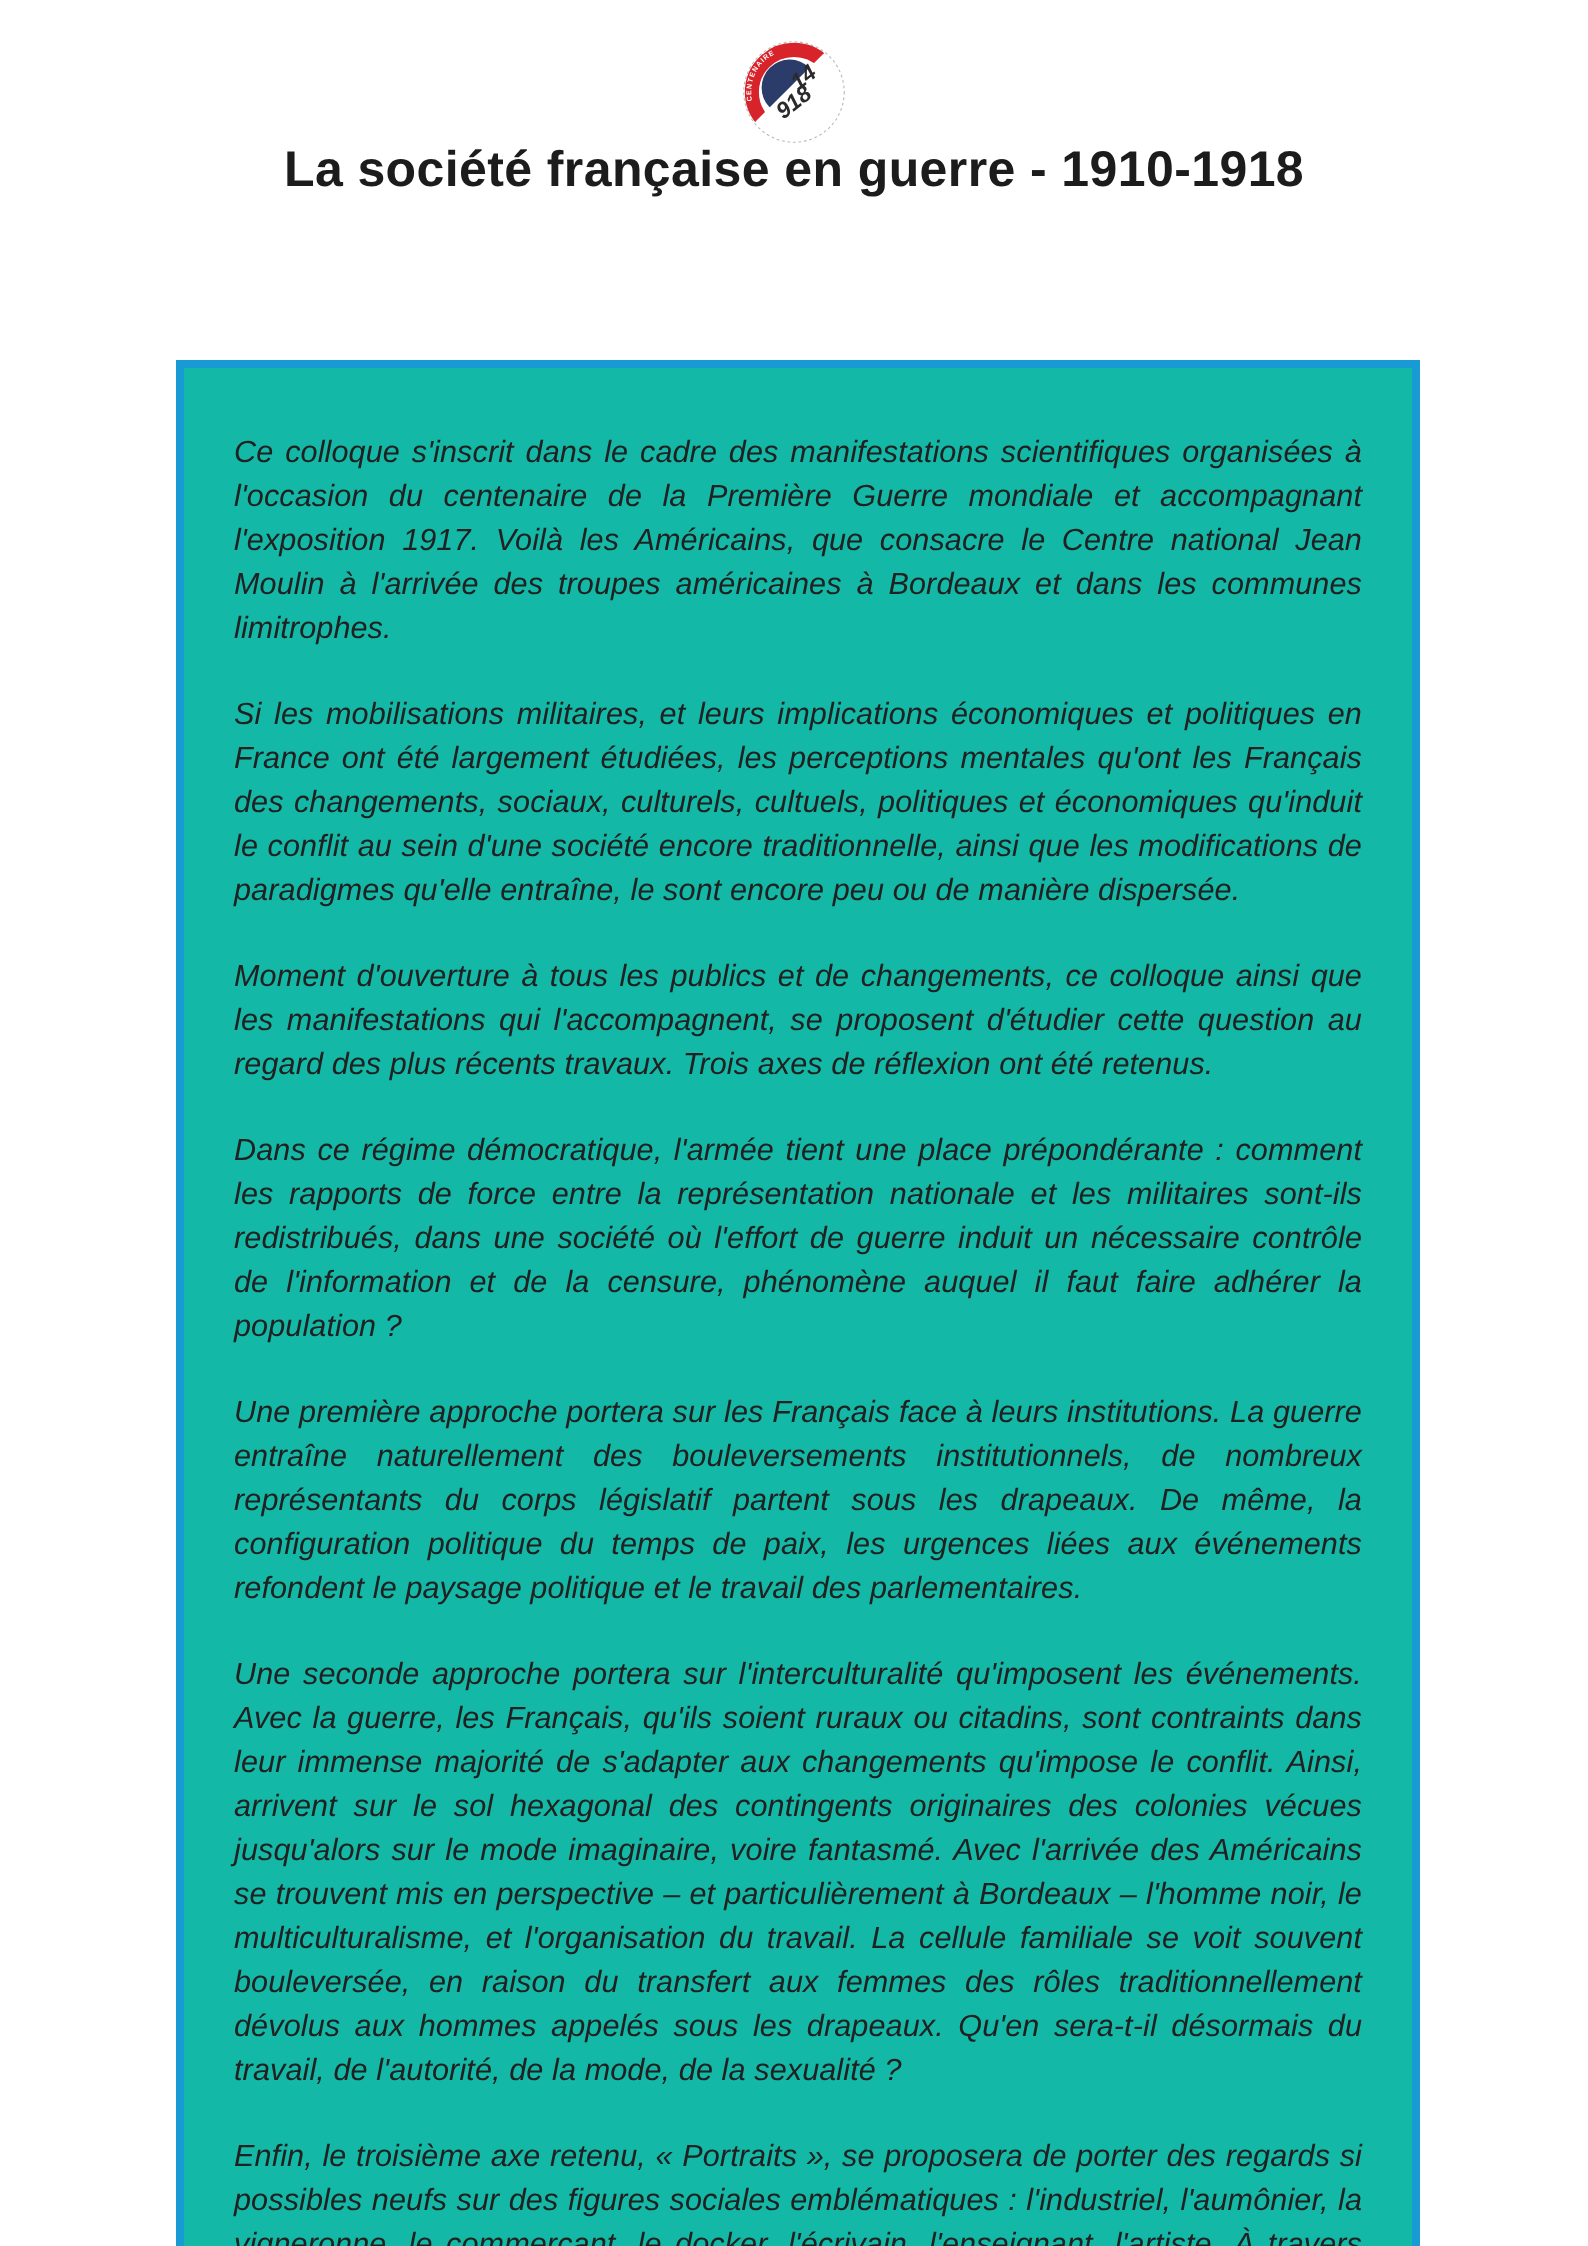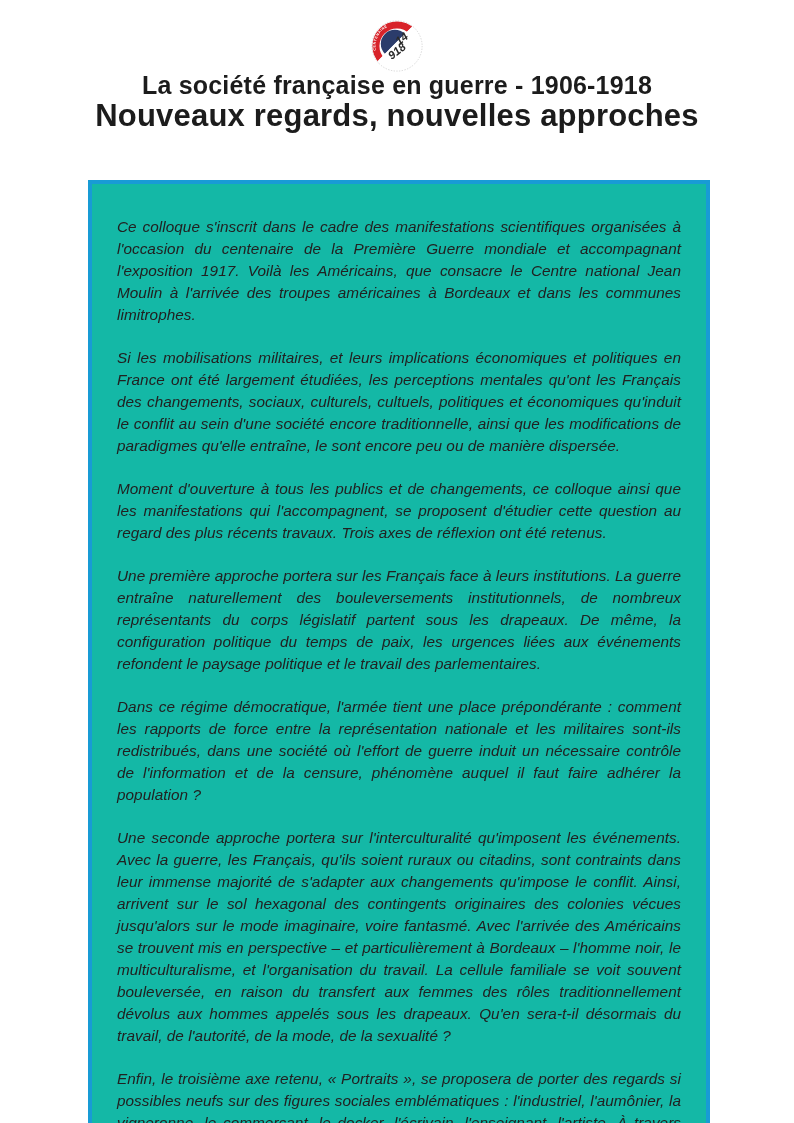--- a/index.html
+++ b/index.html
@@ -96,26 +96,25 @@
 
       <text transform="translate(63,42) rotate(-38)" text-anchor="middle" font-family="Liberation Sans, sans-serif" font-style="italic" font-weight="bold" font-size="21" fill="#2a2a2a">14</text>
       <text transform="translate(54,65) rotate(-38)" text-anchor="middle" font-family="Liberation Sans, sans-serif" font-style="italic" font-weight="bold" font-size="21" fill="#2a2a2a">918</text>
 
       <text font-family="Liberation Sans, sans-serif" font-size="6.5" font-weight="bold" fill="#ffffff" letter-spacing="1">
         <textPath href="#arc-text-path" startOffset="8%">CENTENAIRE</textPath>
       </text>
     </svg>
   </div>
 
-  <div class="title">La société française en guerre - 1906-1918</div>
-  <div class="subtitle">Nouveaux regards, nouvelles approches</div>
+  <div class="title">La société française en guerre - 1910-1918</div>
 
   <div class="content-box">
     <p>Ce colloque s'inscrit dans le cadre des manifestations scientifiques organisées à l'occasion du centenaire de la Première Guerre mondiale et accompagnant l'exposition 1917. Voilà les Américains, que consacre le Centre national Jean Moulin à l'arrivée des troupes américaines à Bordeaux et dans les communes limitrophes.</p>
     <p>Si les mobilisations militaires, et leurs implications économiques et politiques en France ont été largement étudiées, les perceptions mentales qu'ont les Français des changements, sociaux, culturels, cultuels, politiques et économiques qu'induit le conflit au sein d'une société encore traditionnelle, ainsi que les modifications de paradigmes qu'elle entraîne, le sont encore peu ou de manière dispersée.</p>
     <p>Moment d'ouverture à tous les publics et de changements, ce colloque ainsi que les manifestations qui l'accompagnent, se proposent d'étudier cette question au regard des plus récents travaux. Trois axes de réflexion ont été retenus.</p>
+    <p>Dans ce régime démocratique, l'armée tient une place prépondérante : comment les rapports de force entre la représentation nationale et les militaires sont-ils redistribués, dans une société où l'effort de guerre induit un nécessaire contrôle de l'information et de la censure, phénomène auquel il faut faire adhérer la population ?</p>
     <p>Une première approche portera sur les Français face à leurs institutions. La guerre entraîne naturellement des bouleversements institutionnels, de nombreux représentants du corps législatif partent sous les drapeaux. De même, la configuration politique du temps de paix, les urgences liées aux événements refondent le paysage politique et le travail des parlementaires.</p>
-    <p>Dans ce régime démocratique, l'armée tient une place prépondérante : comment les rapports de force entre la représentation nationale et les militaires sont-ils redistribués, dans une société où l'effort de guerre induit un nécessaire contrôle de l'information et de la censure, phénomène auquel il faut faire adhérer la population ?</p>
     <p>Une seconde approche portera sur l'interculturalité qu'imposent les événements. Avec la guerre, les Français, qu'ils soient ruraux ou citadins, sont contraints dans leur immense majorité de s'adapter aux changements qu'impose le conflit. Ainsi, arrivent sur le sol hexagonal des contingents originaires des colonies vécues jusqu'alors sur le mode imaginaire, voire fantasmé. Avec l'arrivée des Américains se trouvent mis en perspective – et particulièrement à Bordeaux – l'homme noir, le multiculturalisme, et l'organisation du travail. La cellule familiale se voit souvent bouleversée, en raison du transfert aux femmes des rôles traditionnellement dévolus aux hommes appelés sous les drapeaux. Qu'en sera-t-il désormais du travail, de l'autorité, de la mode, de la sexualité ?</p>
     <p>Enfin, le troisième axe retenu, « Portraits », se proposera de porter des regards si possibles neufs sur des figures sociales emblématiques : l'industriel, l'aumônier, la vigneronne, le commerçant, le docker, l'écrivain, l'enseignant, l'artiste. À travers eux, nous aborderons les subjectivités croisées des hommes et des femmes de ce temps, leurs perceptions des rapides mutations sociales, culturelles, politiques et économiques.</p>
   </div>
 
 </div>
 
 </body></html>

